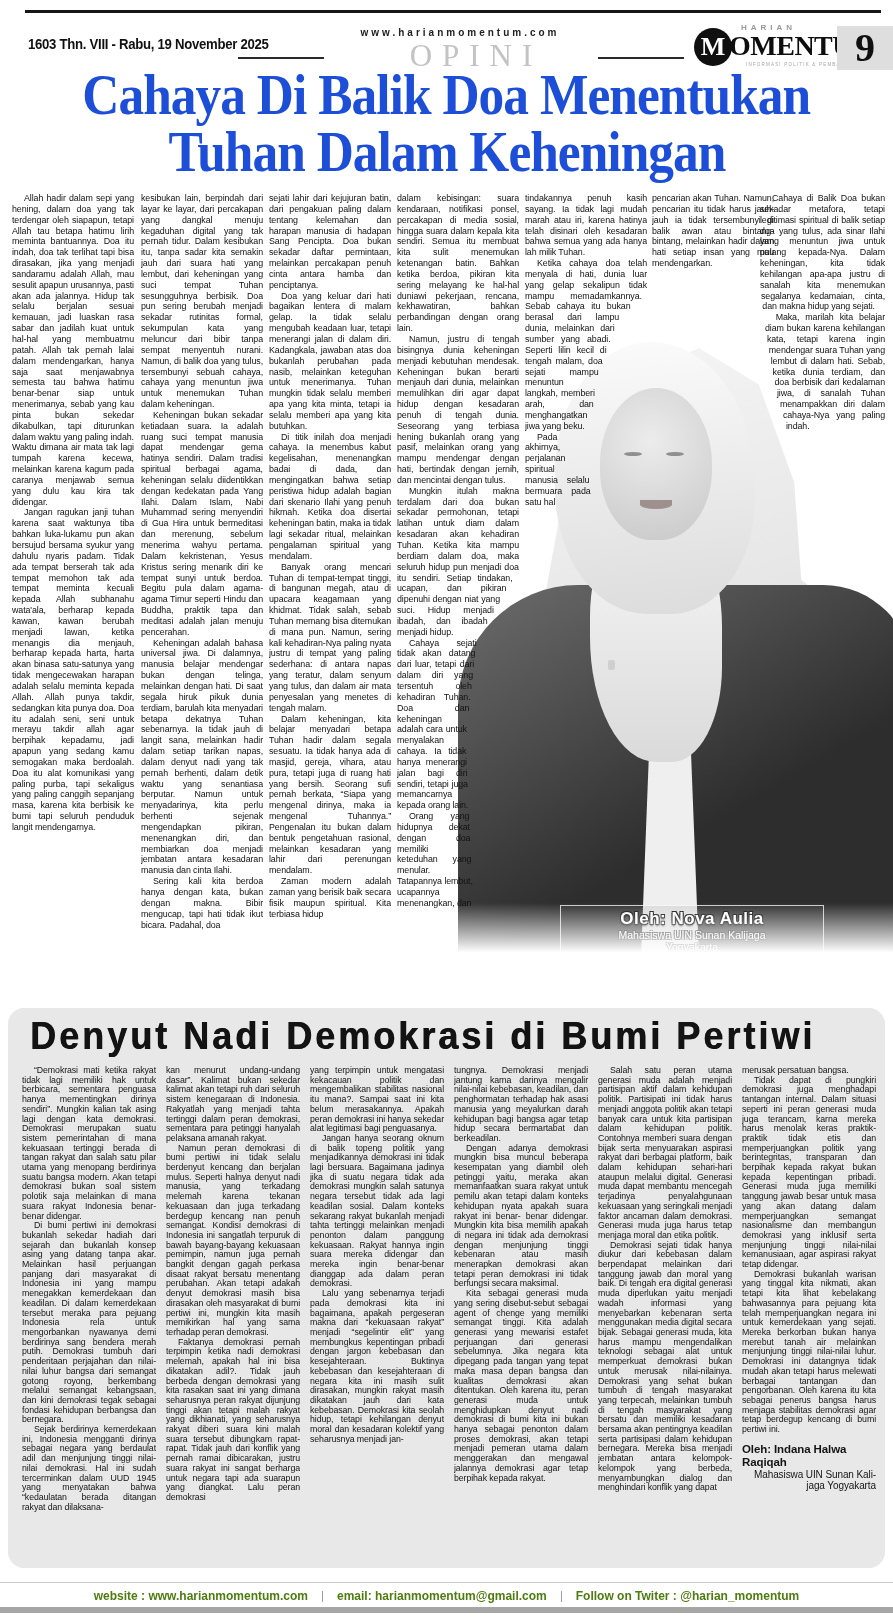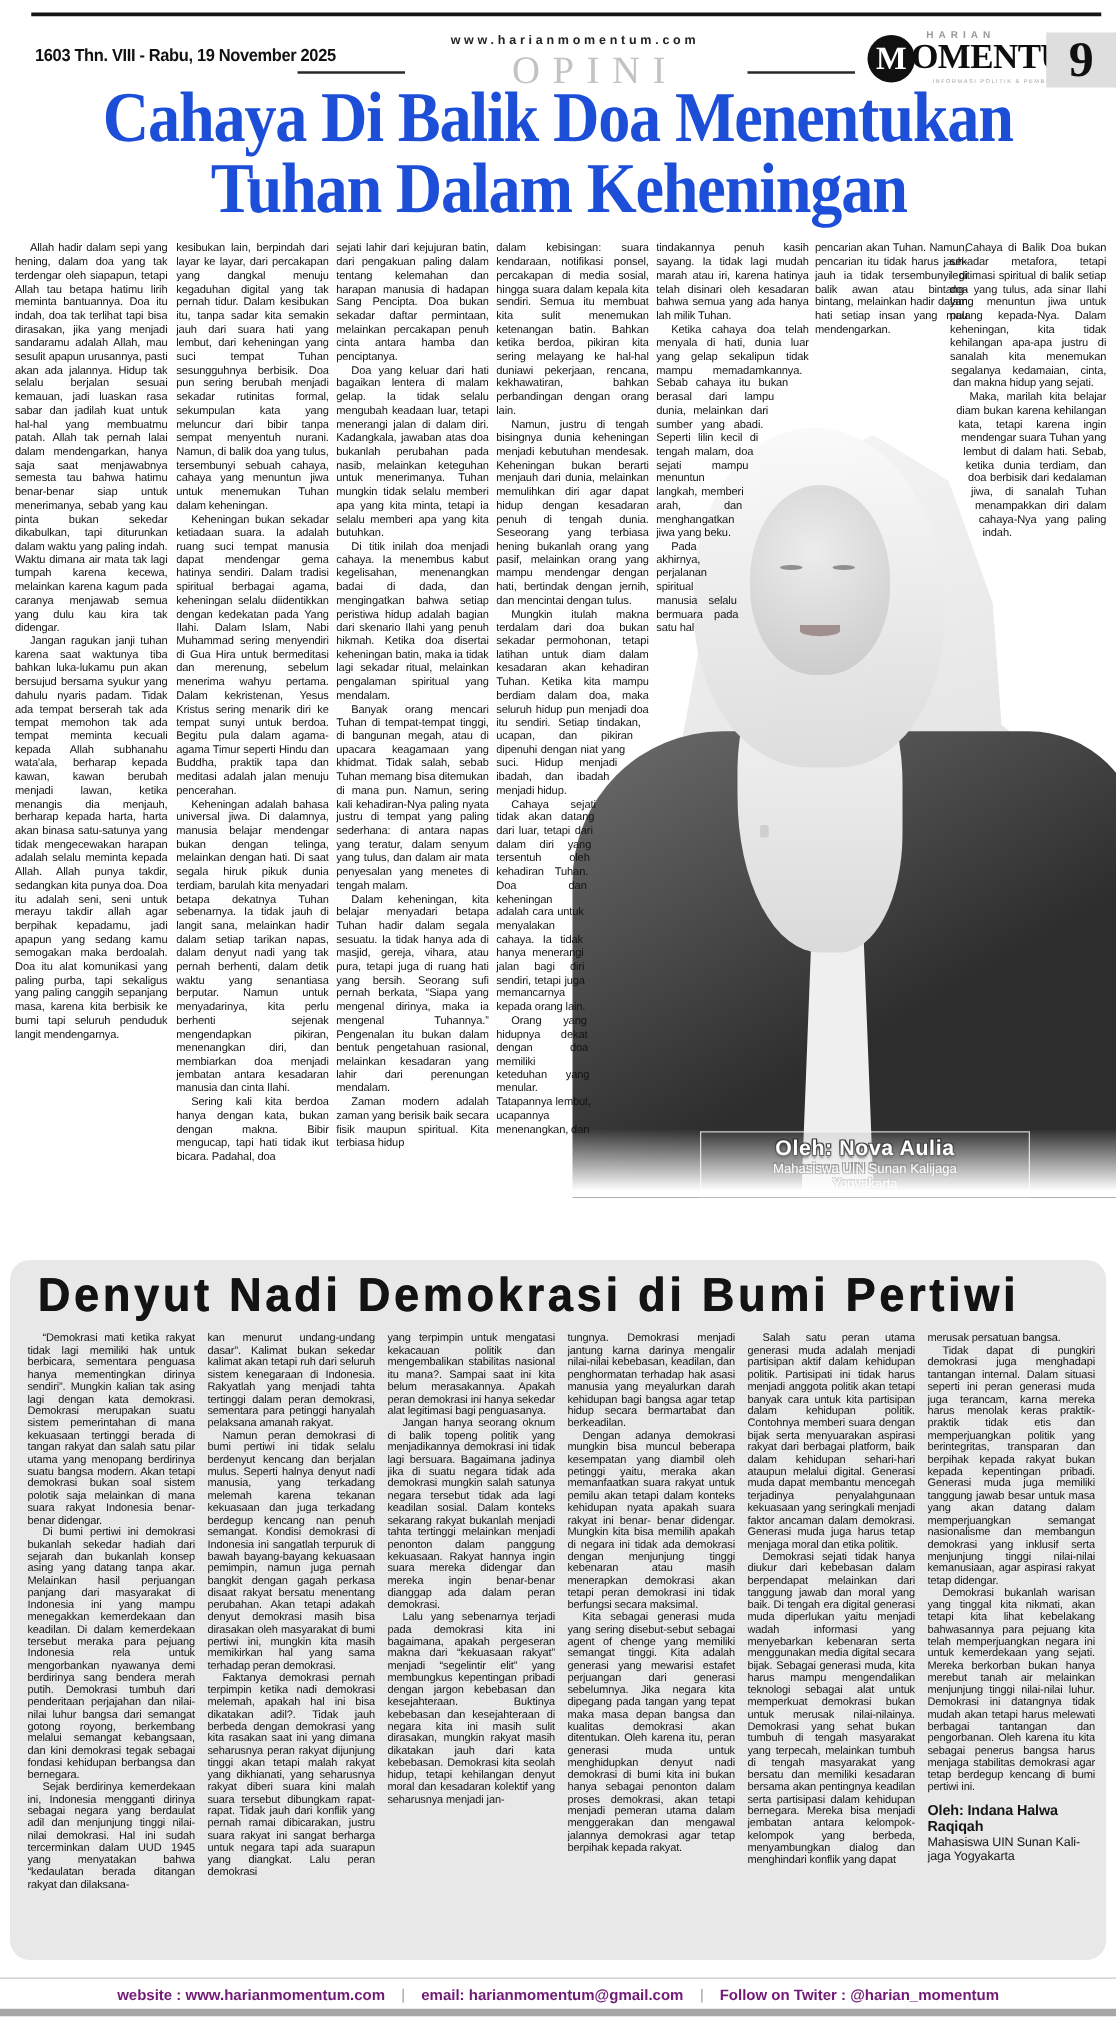--- a/index.html
+++ b/index.html
@@ -77,24 +77,24 @@
   
   .a2box{position:absolute;left:8px;top:1008px;width:877px;height:560px;background:#e8e8e8;border-radius:16px;}
   .a2title{position:absolute;left:30px;top:1014px;width:840px;white-space:nowrap;
       font-size:36px;font-weight:bold;letter-spacing:3px;color:#131313;
       transform:scaleY(1.06);transform-origin:left top;text-shadow:.6px 0 0 #131313;}
   .a2col{position:absolute;top:1066px;width:134px;height:492px;font-size:8.8px;line-height:9.7px;
       text-align:justify;letter-spacing:-.1px;color:#151515;overflow:hidden;}
   .a2col .p{margin:0;text-indent:12px;} .a2col .p0{margin:0;text-indent:0;}
   .d0{left:22px;} .d1{left:166px;} .d2{left:310px;} .d3{left:454px;} .d4{left:598px;} .d5{left:742px;}
   .a2by{margin-top:8px;text-align:left;font-size:11.5px;font-weight:bold;line-height:13px;}
-  .a2af{text-align:left;font-size:10px;line-height:11.5px;}
+  .a2af{text-align:right;font-size:10px;line-height:11.5px;}
   
   .foot-line{position:absolute;left:0;top:1582px;width:893px;height:1px;background:#c9c9c9;}
-  .footer{position:absolute;left:0;top:1589px;width:893px;text-align:center;font-size:12px;font-weight:bold;color:#701a75;}
+  .footer{position:absolute;left:0;top:1589px;width:893px;text-align:center;font-size:12px;font-weight:bold;color:#4d7c0f;}
   .footer .sep{display:inline-block;width:1px;height:11px;background:#9d9d9d;margin:0 14px;vertical-align:middle;}
   .footer .fitem{cursor:pointer;}
   .foot-bar{position:absolute;left:0;top:1607px;width:893px;height:6px;background:#a6a6a6;}
 </style>
 </head>
 <body>
 
 <div class="page">
 
   <div class="top-rule"></div>

